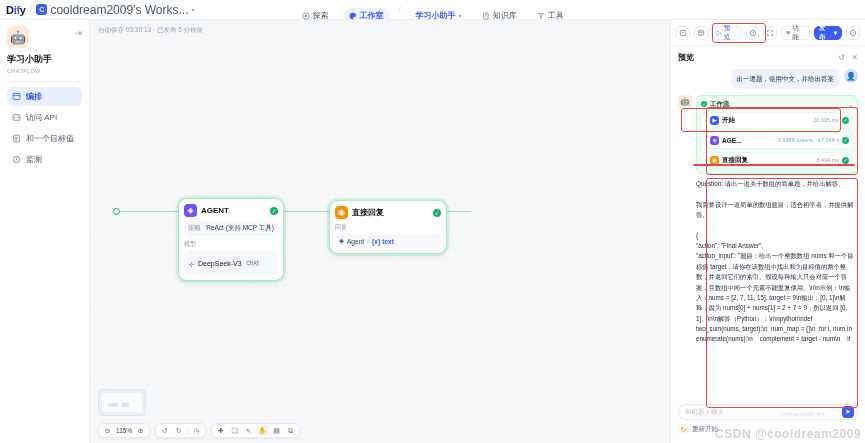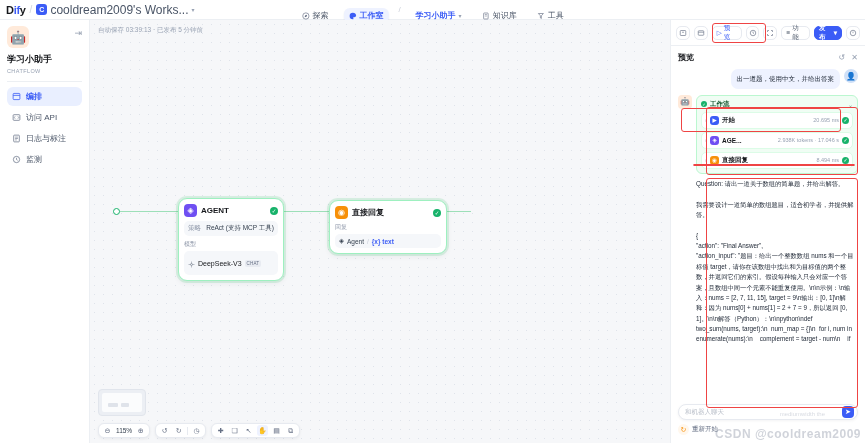--- a/index.html
+++ b/index.html
@@ -274,21 +274,21 @@
         </span>
         <span>访问 API</span>
       </div>
       <div class="side-item">
         <span class="ic">
           <svg viewBox="0 0 16 16" width="9" height="9">
               <rect x="3" y="2" width="10" height="12" rx="1.3" fill="none" stroke="#667085" stroke-width="1.3"></rect>
               <path d="M5.5 5.5h5M5.5 8h5M5.5 10.5h3" stroke="#667085" stroke-width="1.1"></path>
             </svg>
         </span>
-        <span>日志与标注</span>
+        <span>和一个目标值</span>
       </div>
       <div class="side-item">
         <span class="ic">
           <svg viewBox="0 0 16 16" width="9" height="9">
               <circle cx="8" cy="8" r="5.6" fill="none" stroke="#667085" stroke-width="1.3"></circle>
               <path d="M8 5v3.2l2 1.2" stroke="#667085" stroke-width="1.2" fill="none"></path>
             </svg>
         </span>
         <span>监测</span>
       </div>

